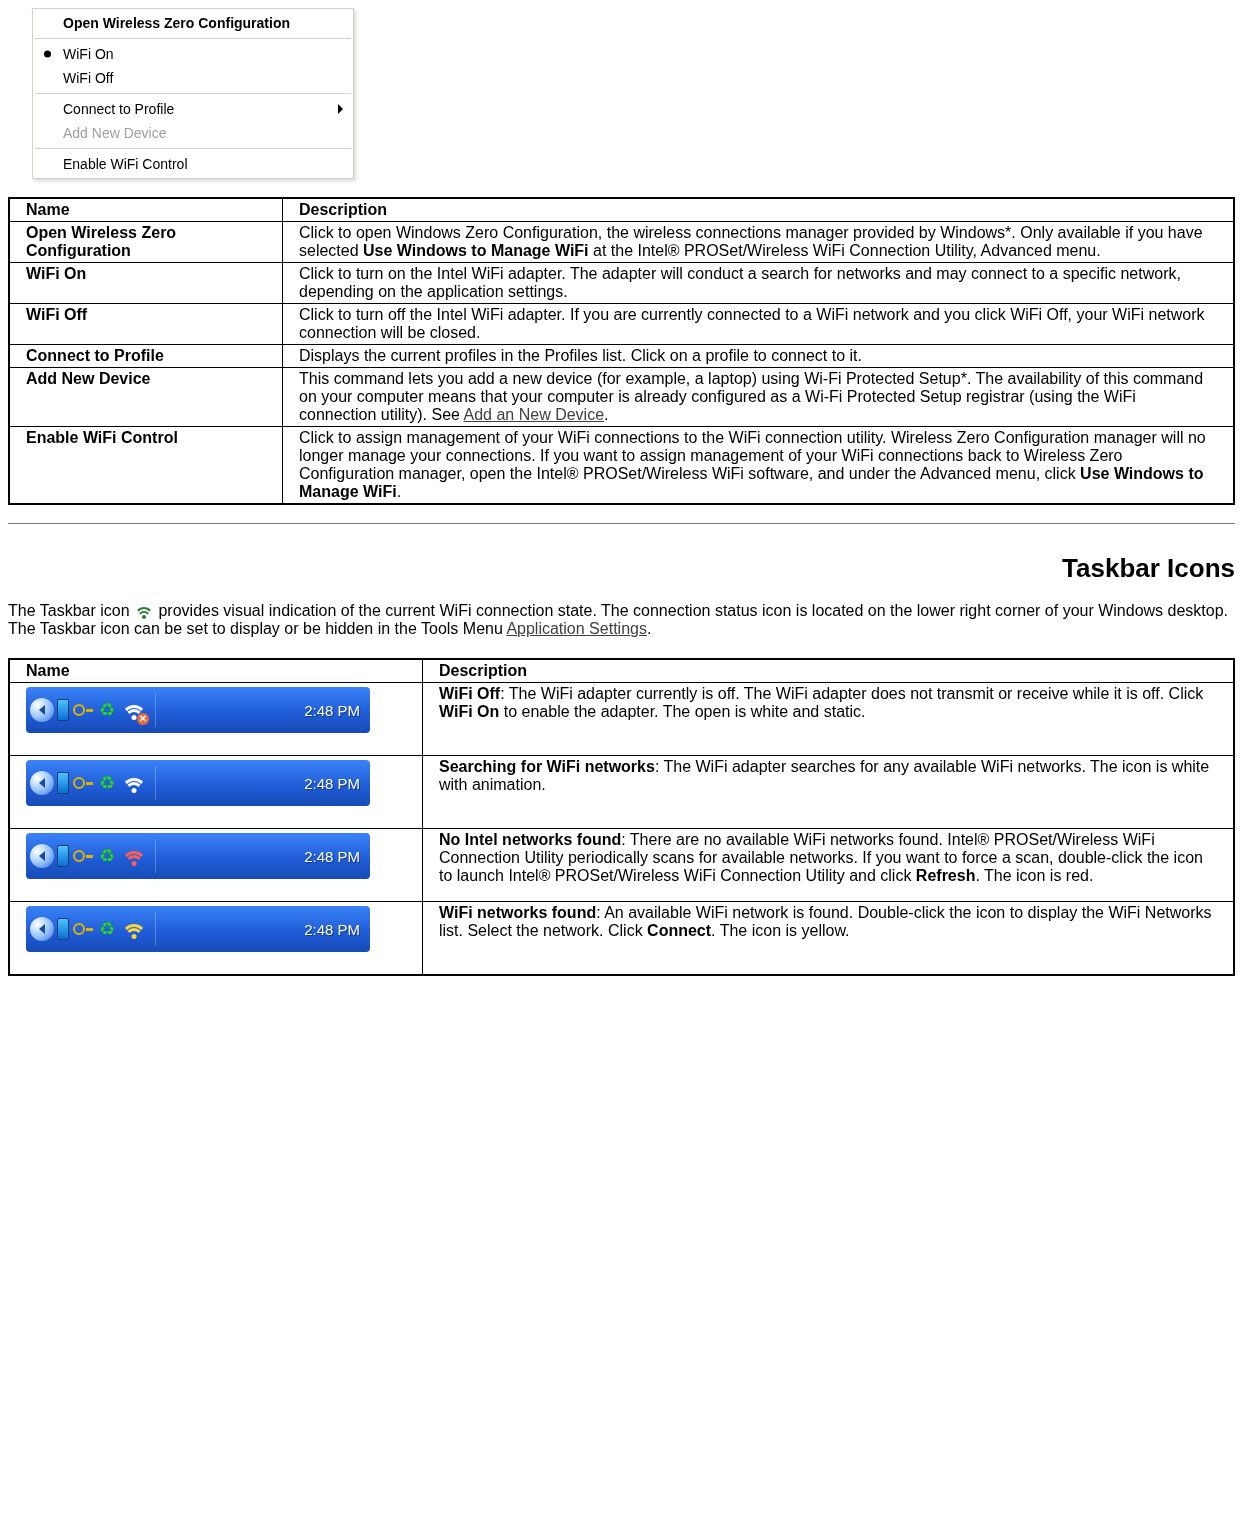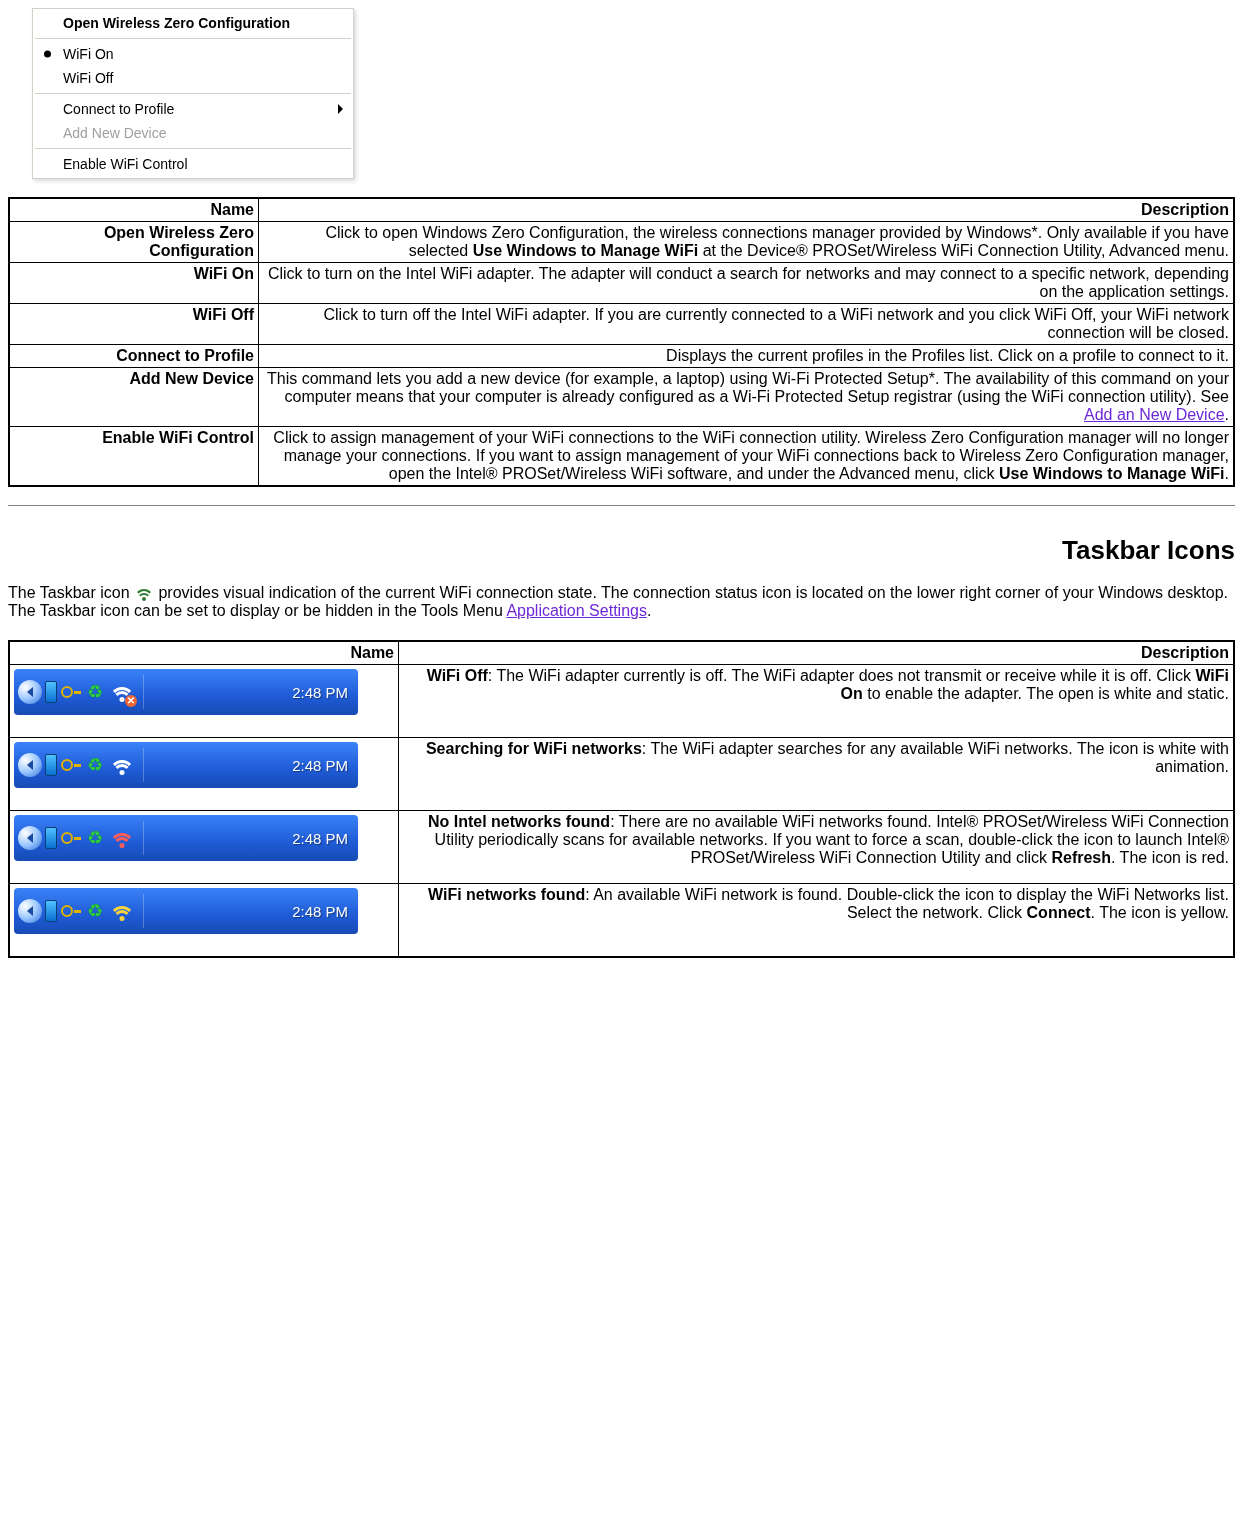--- a/index.html
+++ b/index.html
@@ -44,35 +44,35 @@
     border-left:5px solid #000;
   }
   table.doc {
     border-collapse: collapse;
     width: 100%;
     border: 2px solid #000;
     font-size: 16px;
   }
   table.doc th, table.doc td {
     border: 1px solid #000;
-    padding: 2px 4px;
+    padding: 2px 16px;
     vertical-align: top;
-    text-align: right;
+    text-align: left;
   }
   table.doc th { font-weight: bold; }
   .name-col { width: 240px; font-weight: bold; }
   hr.sep { margin: 18px 0; border: none; border-top:1px solid #808080; border-bottom:1px solid #fff; }
   h2.section {
     font-family: Verdana, sans-serif;
     font-size: 26px;
     font-weight: bold;
     margin: 28px 0 18px 0;
     text-align: right;
   }
-  a.doc-link { color: #6d28d9; text-decoration: underline; }
+  a.doc-link { color: #404040; text-decoration: underline; }
   .para { margin: 0 0 20px 0; }
   .tray {
     width: 330px;
     height: 46px;
     background: linear-gradient(to bottom, #3a82f7, #1f5bd6 60%, #174bb5);
     border-radius: 4px;
     display:flex;
     align-items:center;
     padding: 0 10px 0 4px;
     position:relative;
@@ -173,21 +173,21 @@
 </div>
 
 <table class="doc">
   <tbody>
       <tr>
     <th class="name-col">Name</th>
     <th>Description</th>
   </tr>
   <tr>
     <td class="name-col">Open Wireless Zero Configuration</td>
-    <td><span>Click to open Windows Zero Configuration, the wireless connections manager provided by Windows*. Only available if you have selected </span><b>Use Windows to Manage WiFi</b><span> at the Device® PROSet/Wireless WiFi Connection Utility, Advanced menu.</span></td>
+    <td><span>Click to open Windows Zero Configuration, the wireless connections manager provided by Windows*. Only available if you have selected </span><b>Use Windows to Manage WiFi</b><span> at the Intel® PROSet/Wireless WiFi Connection Utility, Advanced menu.</span></td>
   </tr>
   <tr>
     <td class="name-col">WiFi On</td>
     <td>Click to turn on the Intel WiFi adapter. The adapter will conduct a search for networks and may connect to a specific network, depending on the application settings.</td>
   </tr>
   <tr>
     <td class="name-col">WiFi Off</td>
     <td>Click to turn off the Intel WiFi adapter. If you are currently connected to a WiFi network and you click WiFi Off, your WiFi network connection will be closed.</td>
   </tr>
   <tr>

